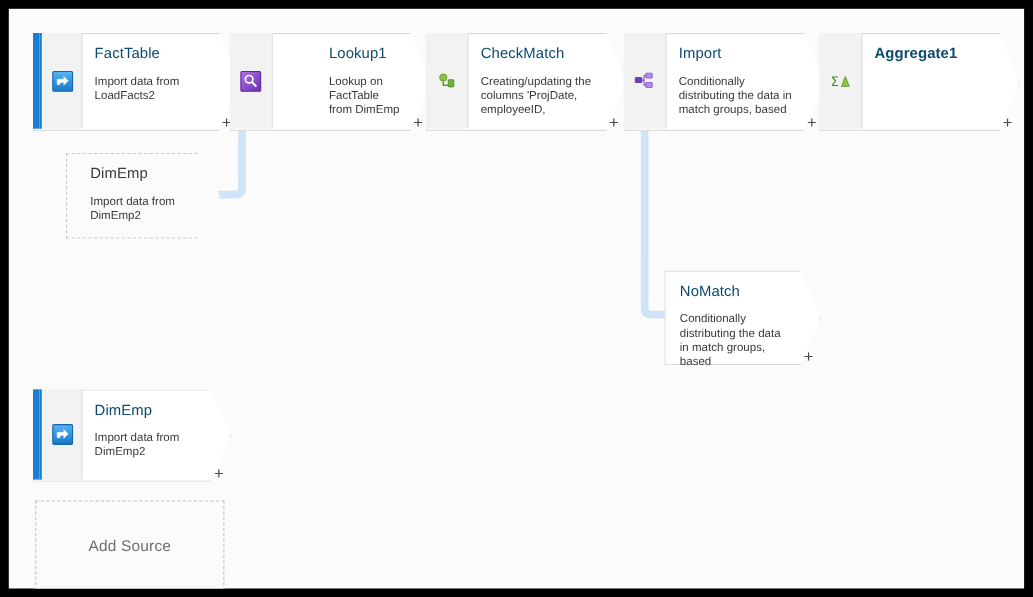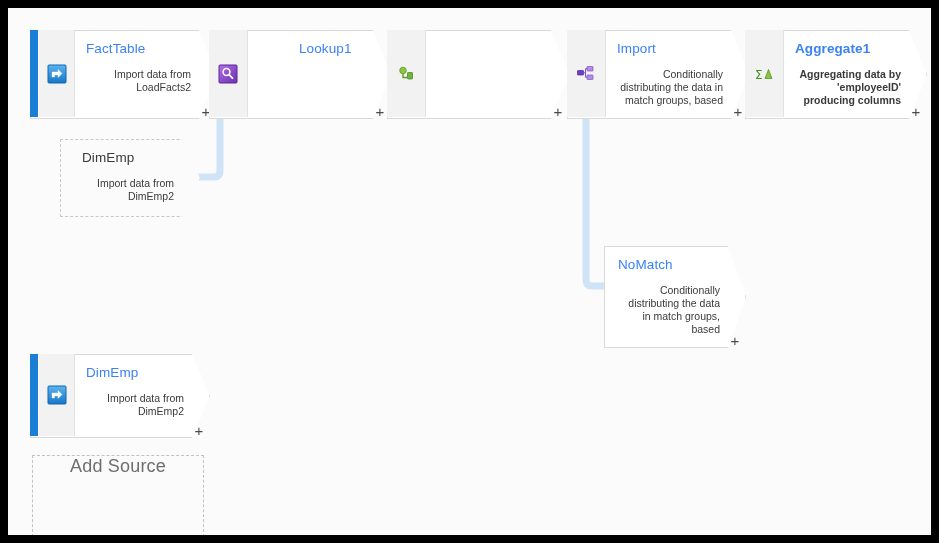--- a/index.html
+++ b/index.html
@@ -89,33 +89,32 @@
     top: 0;
     left: 44px;
     right: 20px;
     height: 100%;
   }
   .node-title {
     position: absolute;
     left: 12px;
     top: 11px;
     font-size: 13.5px;
-    color: #3b82f6;
+    color: #0c4a6e;
     letter-spacing: 0.1px;
     white-space: nowrap;
   }
   .node-desc {
     position: absolute;
     left: 12px;
     top: 38px;
     right: 4px;
     font-size: 10.5px;
     line-height: 13px;
     color: #3a3a3a;
-    text-align: right;
   }
   .node-plus {
     position: absolute;
     right: 2px;
     bottom: -2px;
     width: 14px;
     height: 14px;
     color: #4a4a4a;
     font-size: 15px;
     line-height: 14px;
@@ -136,23 +135,23 @@
   .node.plain .node-body { left: 0; }
   .node.plain .node-title { left: 14px; }
   .node.plain .node-desc { left: 14px; }
   
   .add-source {
     position: absolute;
     box-sizing: border-box;
     border: 1px dashed #c2c2c2;
     background: #fbfbfb;
     color: #6e6e6e;
-    font-size: 18px;
+    font-size: 14px;
     display: flex;
-    align-items: flex-start;
+    align-items: center;
     justify-content: center;
     letter-spacing: 0.2px;
   }
   .icon-svg { display:block; width:20px; height:20px; }
 </style>
 </head>
 <body>
 
 <div id="canvas-frame">
   <div id="canvas">
@@ -214,33 +213,38 @@
                 <stop offset="1" stop-color="#6a2fb0"></stop>
           </linearGradient>
             </defs>
           <rect x="1" y="1" width="18" height="18" rx="1" fill="url(#gpurp)" stroke="#5c2799"></rect>
           <circle cx="8.5" cy="8" r="3.4" fill="none" stroke="#ffffff" stroke-width="1.5"></circle>
           <line x1="11" y1="10.6" x2="14.5" y2="14.2" stroke="#ffffff" stroke-width="1.8" stroke-linecap="round"></line>
         </svg>
       </div>
       <div class="node-body" style="left:38px;margin-left:40px;">
         <div class="node-title">Lookup1</div>
+        <div class="node-desc">Lookup on FactTable from DimEmp</div>
       </div>
       <div class="node-plus">+</div>
     </div>
 
     <div class="node" style="left:379px; top:22px; width:180px; height:87px;">
       <div class="node-shape"></div>
       <div class="node-iconcol" style="left:0; width:38px;"></div>
       <div class="node-icon" style="left:9px;">
         <svg class="icon-svg" viewBox="0 0 20 20">
           <circle cx="7" cy="6.5" r="3.3" fill="#8cc63f" stroke="#5e9a25" stroke-width="0.8"></circle>
           <rect x="11.5" y="8.5" width="5" height="6.5" rx="0.6" fill="#6cb33f" stroke="#4d8a25" stroke-width="0.8"></rect>
           <path d="M7 10 L7 13.5 L11.5 13.5" fill="none" stroke="#5e9a25" stroke-width="1.4"></path>
         </svg>
+      </div>
+      <div class="node-body" style="left:38px;">
+        <div class="node-title">CheckMatch</div>
+        <div class="node-desc">Creating/updating the columns 'ProjDate, employeeID,</div>
       </div>
       <div class="node-plus">+</div>
     </div>
 
     <div class="node" style="left:559px; top:22px; width:180px; height:87px;">
       <div class="node-shape"></div>
       <div class="node-iconcol" style="left:0; width:38px;"></div>
       <div class="node-icon" style="left:9px;">
         <svg class="icon-svg" viewBox="0 0 20 20">
           <rect x="1.5" y="6.5" width="6" height="4.5" rx="0.5" fill="#6b3fc0" stroke="#4d2a94" stroke-width="0.7"></rect>
@@ -260,26 +264,25 @@
       <div class="node-shape"></div>
       <div class="node-iconcol" style="left:0; width:38px;"></div>
       <div class="node-icon" style="left:9px;">
         <svg class="icon-svg" viewBox="0 0 20 20">
           <text x="1" y="14.5" font-family="DejaVu Sans, sans-serif" font-size="12" fill="#3f8f1f">Σ</text>
           <path d="M11 14.5 L14.5 5.5 L18 14.5 Z" fill="#8cc63f" stroke="#4d8a25" stroke-width="0.7"></path>
         </svg>
       </div>
       <div class="node-body" style="left:38px;font-weight:bold;">
         <div class="node-title">Aggregate1</div>
-        <div class="node-desc">Aggregating data by 'employeeID' producing columns</div>
-      </div>
-      <div class="node-plus">+</div>
-    </div>
-
-    <div class="node plain" style="left:596px; top:238px; width:140px; height:100px;">
+      </div>
+      <div class="node-plus">+</div>
+    </div>
+
+    <div class="node plain" style="left:596px; top:238px; width:140px; height:84px;">
       <div class="node-shape"></div>
       <div class="node-body">
         <div class="node-title">NoMatch</div>
         <div class="node-desc">Conditionally distributing the data in match groups, based</div>
       </div>
       <div class="node-plus">+</div>
     </div>
 
     <div class="node has-accent" style="left:22px; top:346px; width:178px; height:82px;">
       <div class="node-shape"></div>

